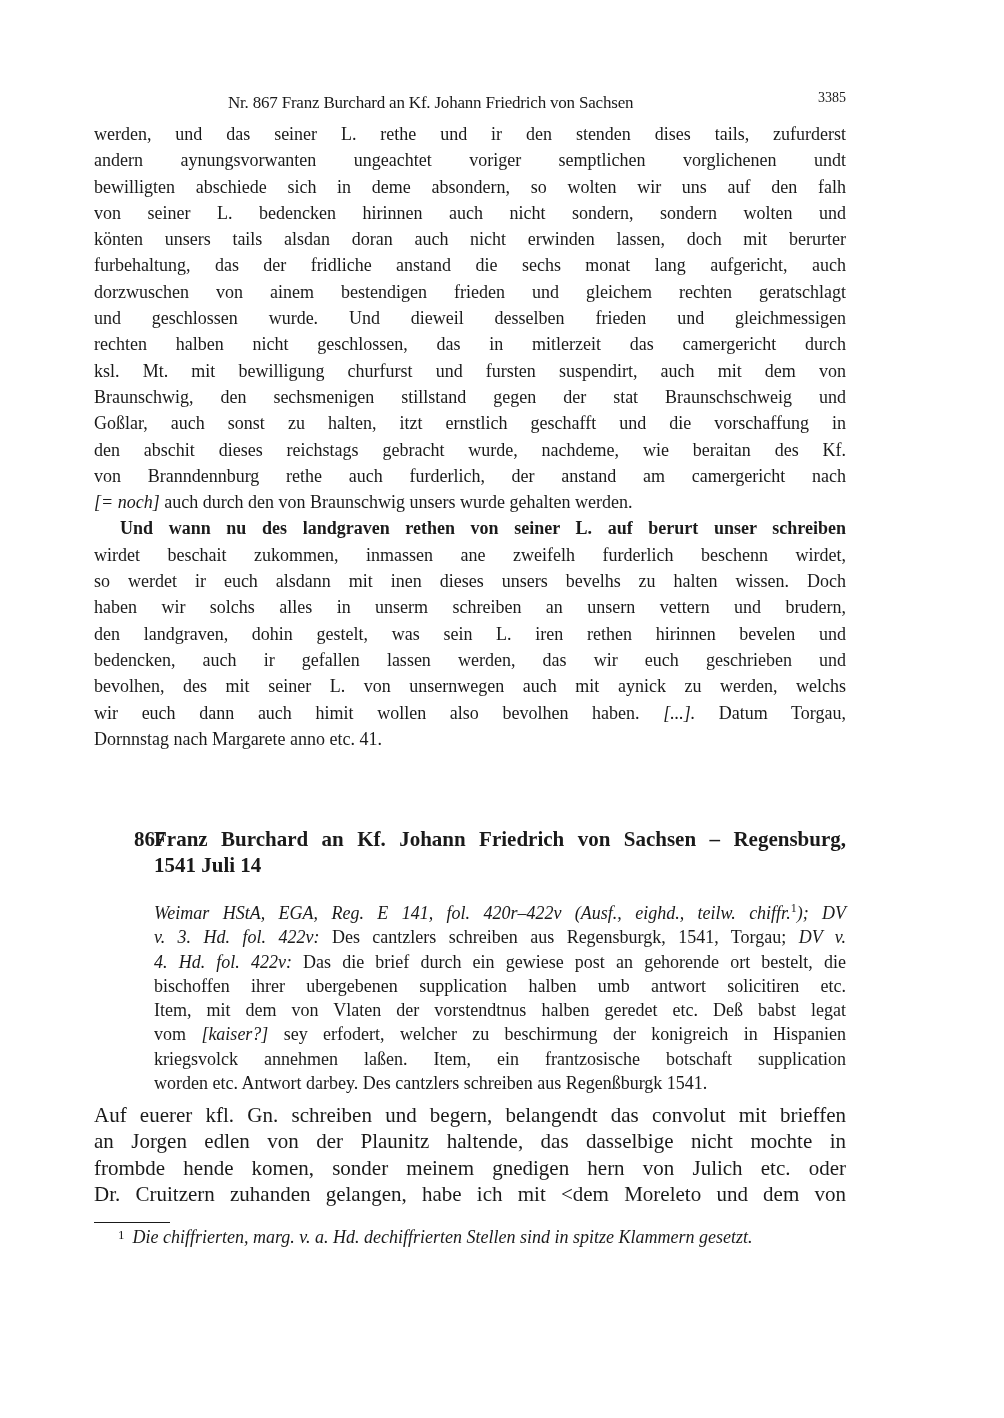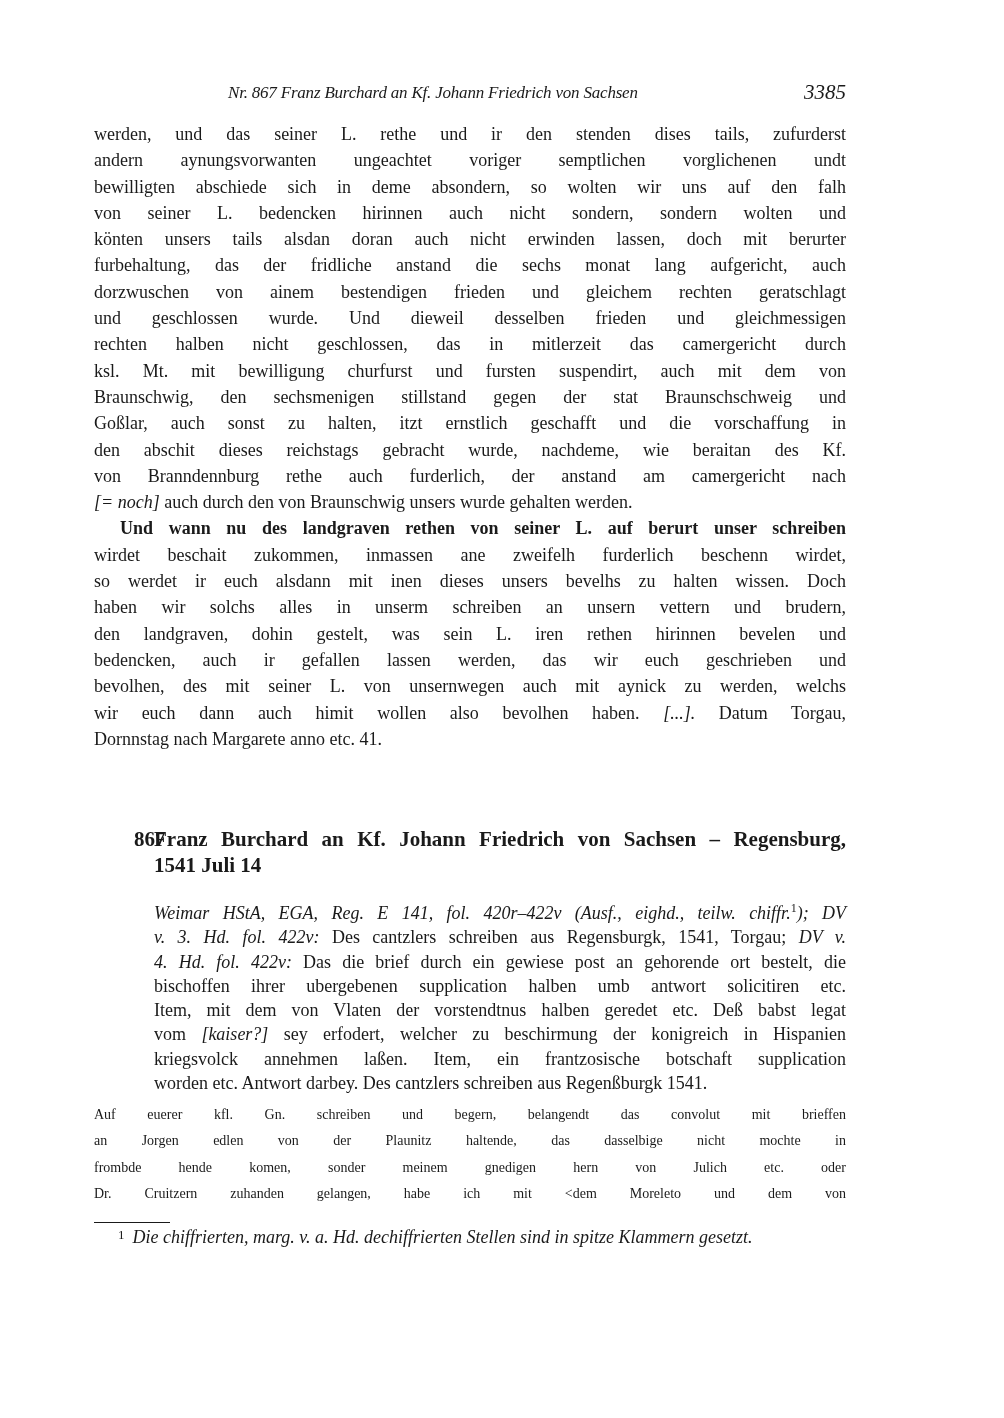--- a/index.html
+++ b/index.html
@@ -1,32 +1,32 @@
 <!DOCTYPE html>
 <html><head>
 <meta charset="utf-8">
 <style>
   html, body { margin: 0; padding: 0; background: #ffffff; }
   body { width: 1004px; height: 1418px; position: relative; overflow: hidden;
          font-family: "Liberation Serif", "DejaVu Serif", serif; color: #1a1a1a; }
   .page { position: absolute; left: 94px; top: 0; width: 752px; }
-  .running-head { position: absolute; top: 80px; left: 0; width: 752px; height: 26px; font-size: 17px; font-style: italic; }
+  .running-head { position: absolute; top: 90px; left: 0; width: 752px; height: 26px; font-size: 17px; }
   .rh-title { position: absolute; left: 134px; top: 3px; letter-spacing: -0.2px; }
-  .rh-page { position: absolute; right: 0; top: 0; font-size: 21px; }
+  .rh-page { position: absolute; right: 0; top: 0; font-size: 14px; }
   .body-text { position: absolute; top: 121px; left: 0; width: 752px; font-size: 18px; line-height: 26.3px;
                text-align: justify; }
   .line { display: block; text-align: justify; text-align-last: justify; white-space: nowrap; overflow: visible; }
   .line.last { text-align-last: left; }
   .line.indent { padding-left: 26px; font-weight: bold; }
   .it { font-style: italic; }
   .heading { position: absolute; top: 826px; left: 0; width: 752px; font-size: 21px; font-weight: bold; line-height: 26px; }
   .heading-num { position: absolute; left: 0; top: 0; margin-left: 40px; }
   .heading-title { position: absolute; left: 60px; width: 692px; }
   .source { position: absolute; top: 896px; left: 60px; width: 692px; font-size: 18px; line-height: 24.3px; }
-  .letter { position: absolute; top: 1102px; left: 0; width: 752px; font-size: 14px; line-height: 26.3px; }
+  .letter { position: absolute; top: 1102px; left: 0; width: 752px; font-size: 21px; line-height: 26.3px; }
   .fn-rule { position: absolute; top: 1222px; left: 0; width: 76px; border-top: 1px solid #1a1a1a; }
   .footnote { position: absolute; top: 1227px; left: 24px; font-size: 18px; }
   .fn-mark { font-size: 13px; vertical-align: 4px; margin-right: 8px; }
   sup { font-size: 12px; }
 </style>
 </head>
 <body>
 
 <div class="page">
 

